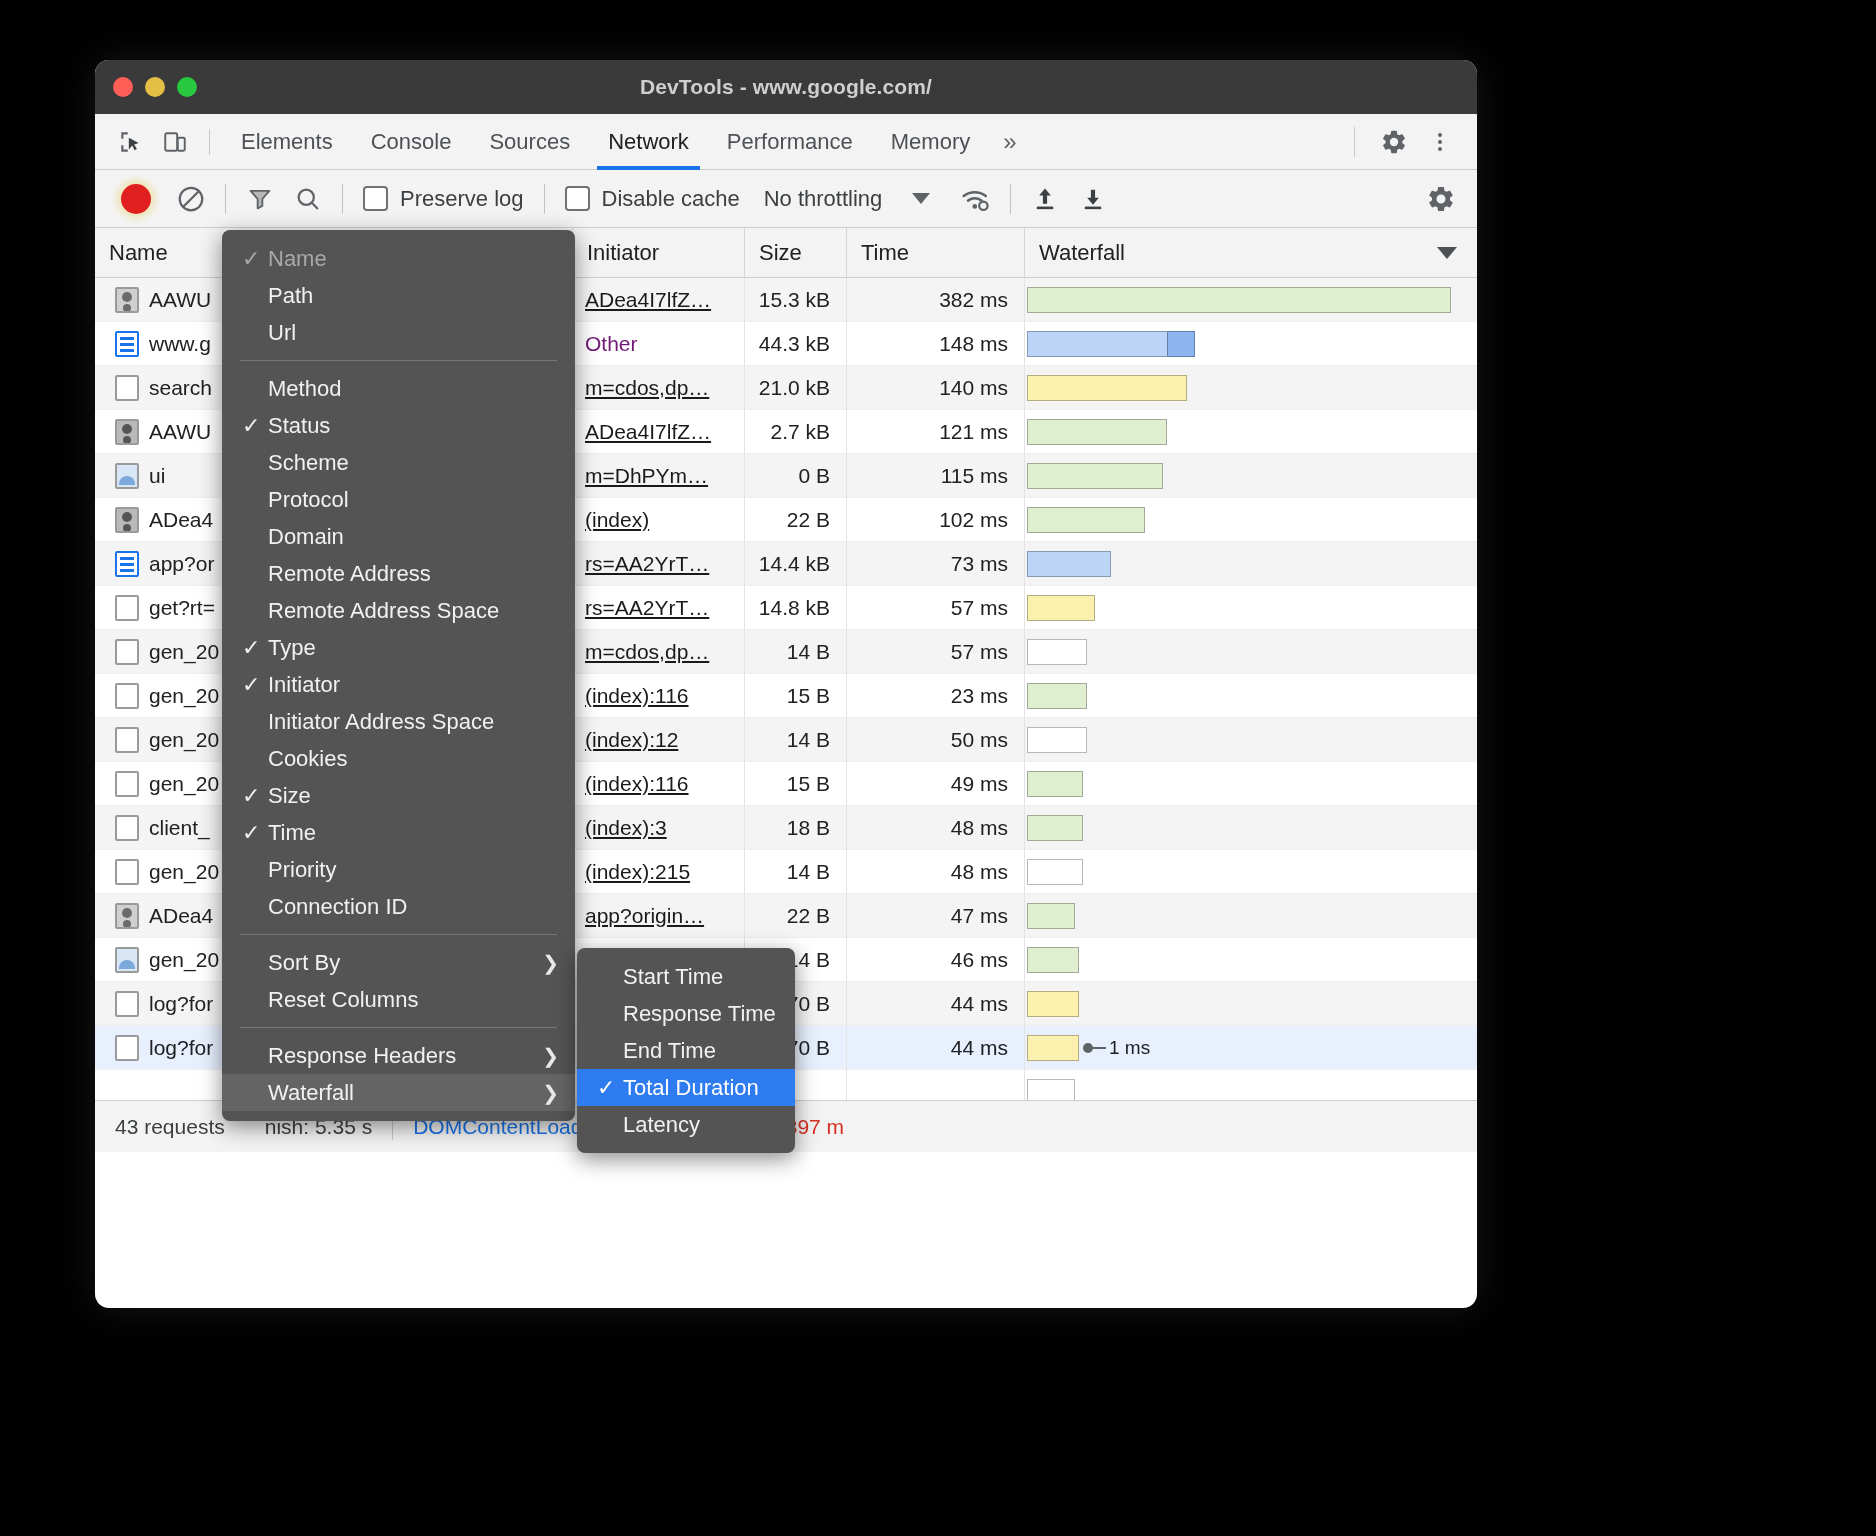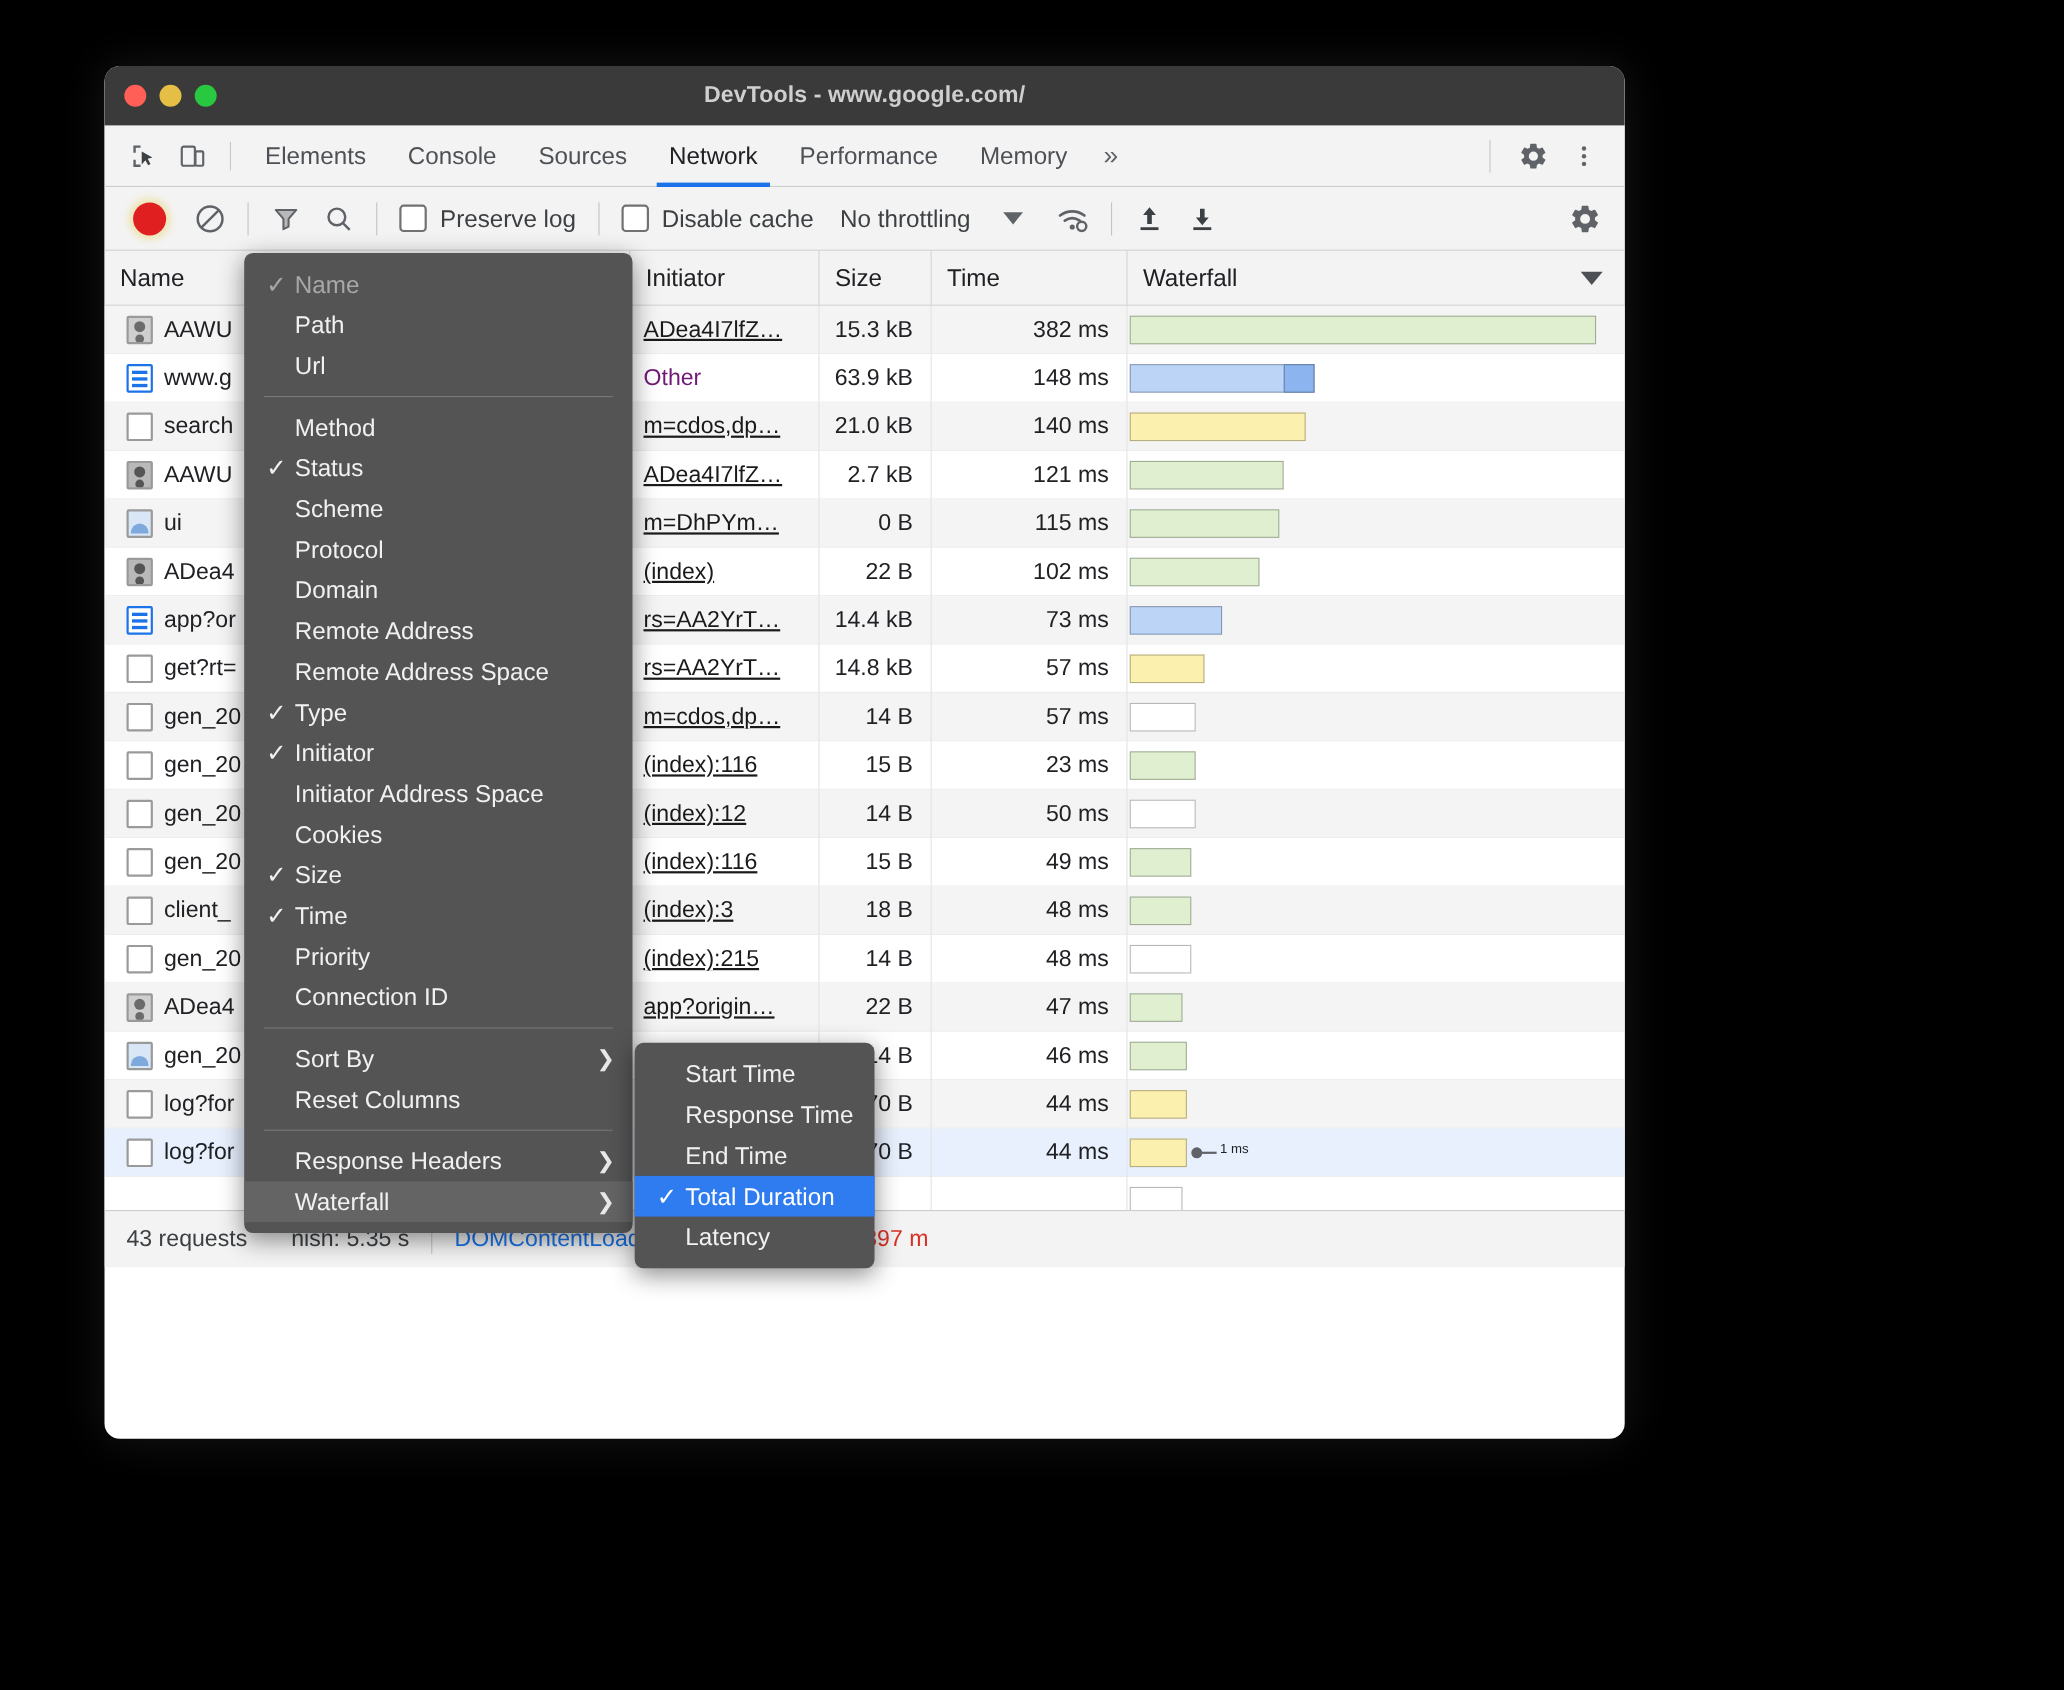--- a/index.html
+++ b/index.html
@@ -157,21 +157,21 @@
   .wf { position: relative; flex: 1; height: 44px; }
   .bar {
     position: absolute; top: 9px; height: 26px;
     border: 1px solid rgba(0,0,0,.28);
     box-sizing: border-box;
   }
   .bar.green { background: #dfefd0; }
   .bar.blue  { background: #bcd4f6; }
   .bar.yellow{ background: #fbf0ae; }
   .bar.white { background: #ffffff; }
-  .wflabel { position:absolute; font-size:12px; color:#202124; top:11px; }
+  .wflabel { position:absolute; font-size:19px; color:#202124; top:11px; }
   .wfdot { position:absolute; width:10px;height:10px;border-radius:50%;background:#5f6368; top:17px; }
   .wfline { position:absolute; height:2px; background:#5f6368; top:21px; }
 
   
   .statusbar {
     height: 52px; background: #f3f3f3;
     border-top: 1px solid #cdcdcd;
     display: flex; align-items: center;
     font-size: 21px; color: #3c4043;
   }
@@ -362,21 +362,21 @@
           </div>
         </div>
         <div class="row even">
           <div class="cell name" style="width: 478px;">
             <div class="ficon doc"></div>
             <span>www.g</span>
           </div>
           <div class="cell" style="width: 172px;">
             <span class="plain">Other</span>
           </div>
-          <div class="cell num" style="width: 102px;">63.9 kB</div>
+          <div class="cell num" style="width: 102px;">44.3 kB</div>
           <div class="cell num" style="width: 178px;">148 ms</div>
           <div class="wf">
             <div class="bar blue" style="left: 2px; width: 168px;"></div>
             <div class="bar blue" style="left: 142px; width: 28px; background: rgb(140, 180, 239);"></div>
           </div>
         </div>
         <div class="row odd">
           <div class="cell name" style="width: 478px;">
             <div class="ficon "></div>
             <span>search</span>

